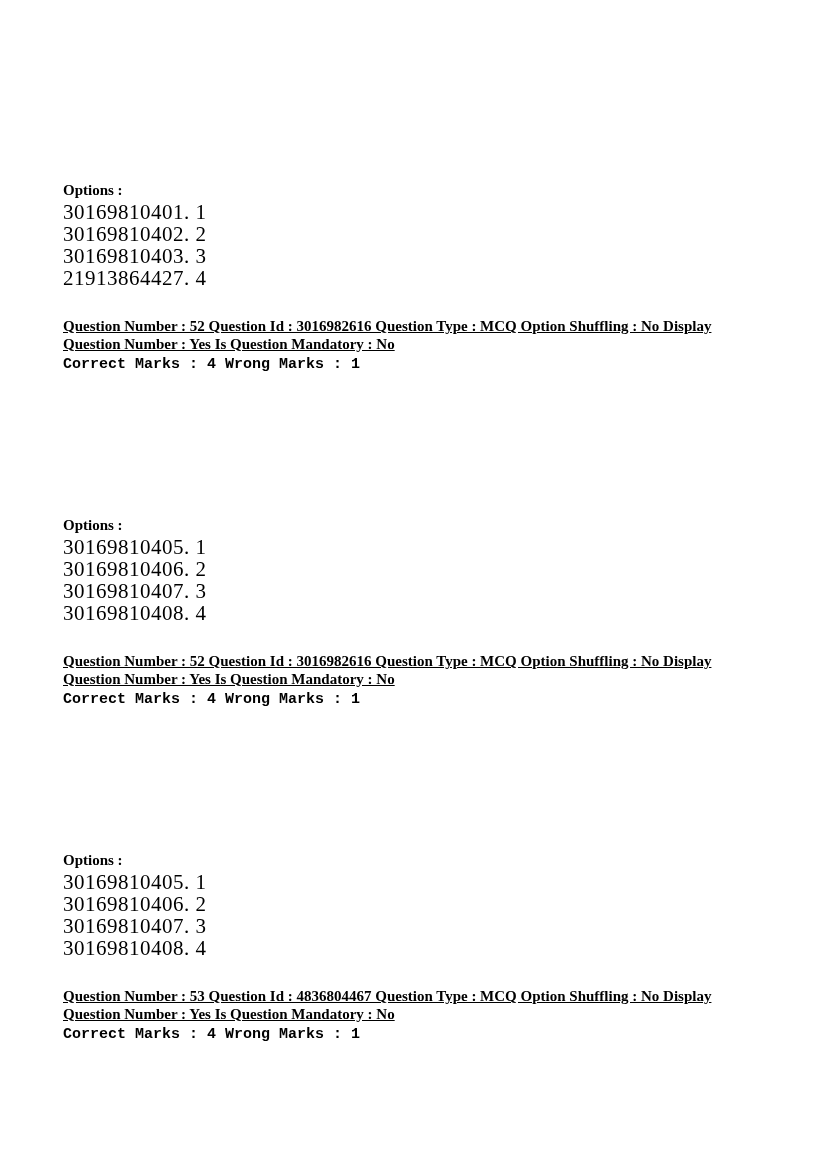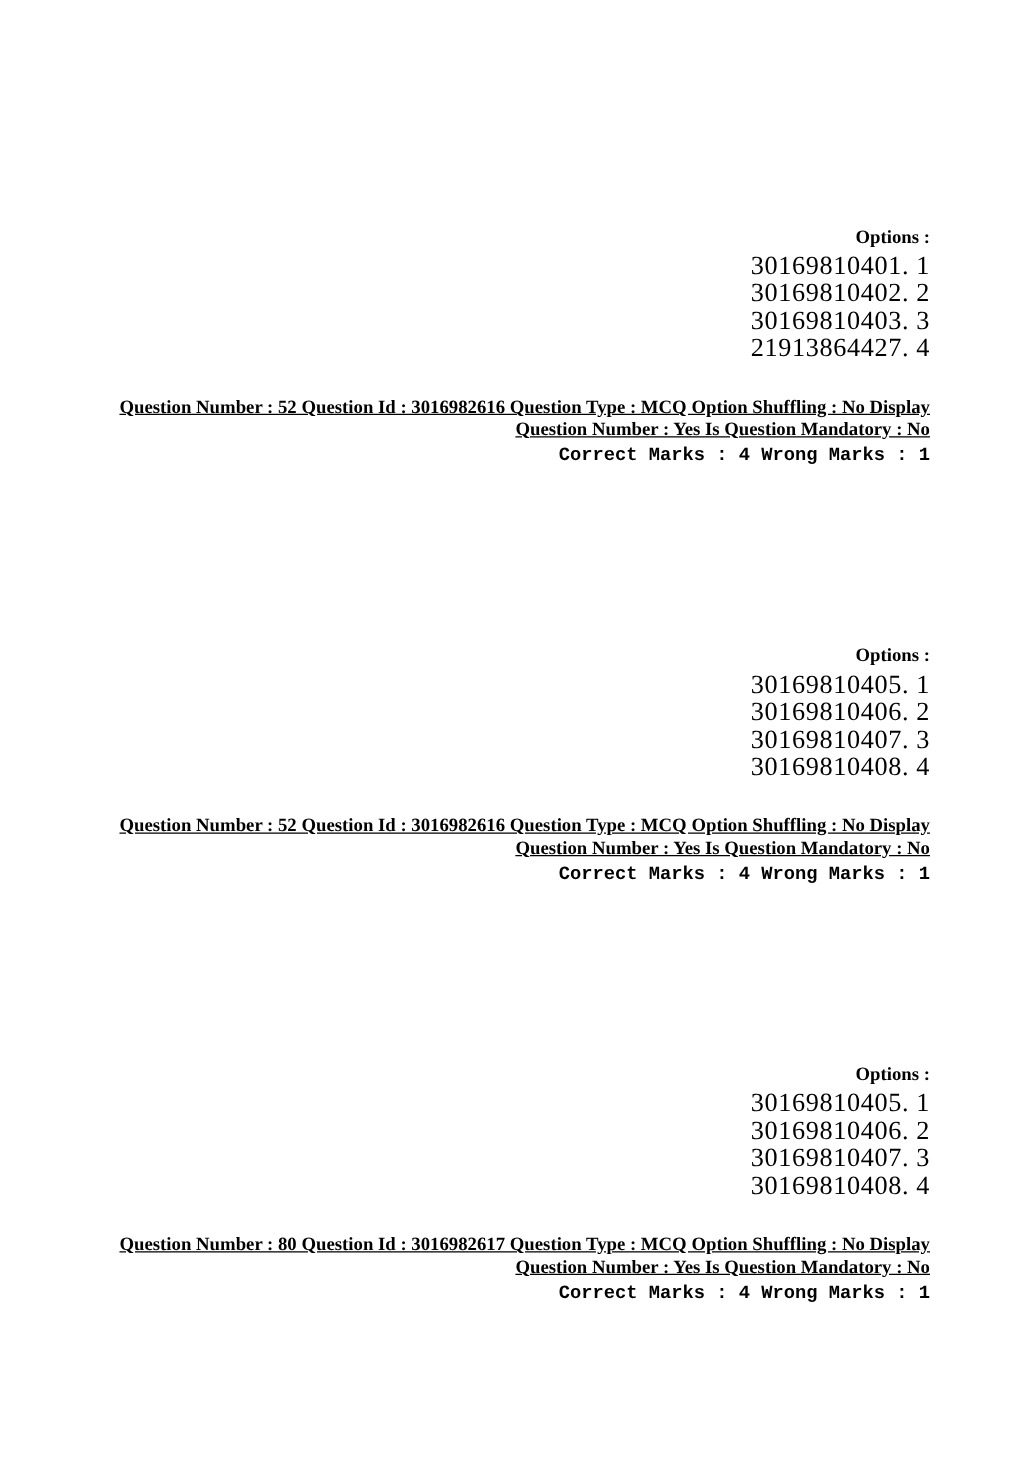--- a/index.html
+++ b/index.html
@@ -13,21 +13,20 @@
     color: #000000;
     font-family: "Liberation Serif", serif;
     overflow: hidden;
   }
   .page {
     width: 826px;
     height: 1169px;
     box-sizing: border-box;
     padding-left: 63px;
     padding-right: 82px;
-    text-align: right;
   }
   
   .question-body-spacer {
     height: 146px;
   }
   .question-body-spacer.first {
     height: 183px;
   }
   .options-label {
     font-size: 15px;
@@ -84,17 +83,17 @@
     <div class="marks-line">Correct Marks : 4 Wrong Marks : 1</div>
   </div>
 
   <div class="question-section">
     <div class="question-body-spacer"></div>
     <div class="options-label">Options :</div>
     <div class="option-line">30169810405. 1</div>
     <div class="option-line">30169810406. 2</div>
     <div class="option-line">30169810407. 3</div>
     <div class="option-line">30169810408. 4</div>
-    <div class="meta-line">Question Number : 80 Question Id : 3016982617 Question Type : MCQ Option Shuffling : No Display Question Number : Yes Is Question Mandatory : No</div>
+    <div class="meta-line">Question Number : 53 Question Id : 4836804467 Question Type : MCQ Option Shuffling : No Display Question Number : Yes Is Question Mandatory : No</div>
     <div class="marks-line">Correct Marks : 4 Wrong Marks : 1</div>
   </div>
 
 </div>
 
 </body></html>

